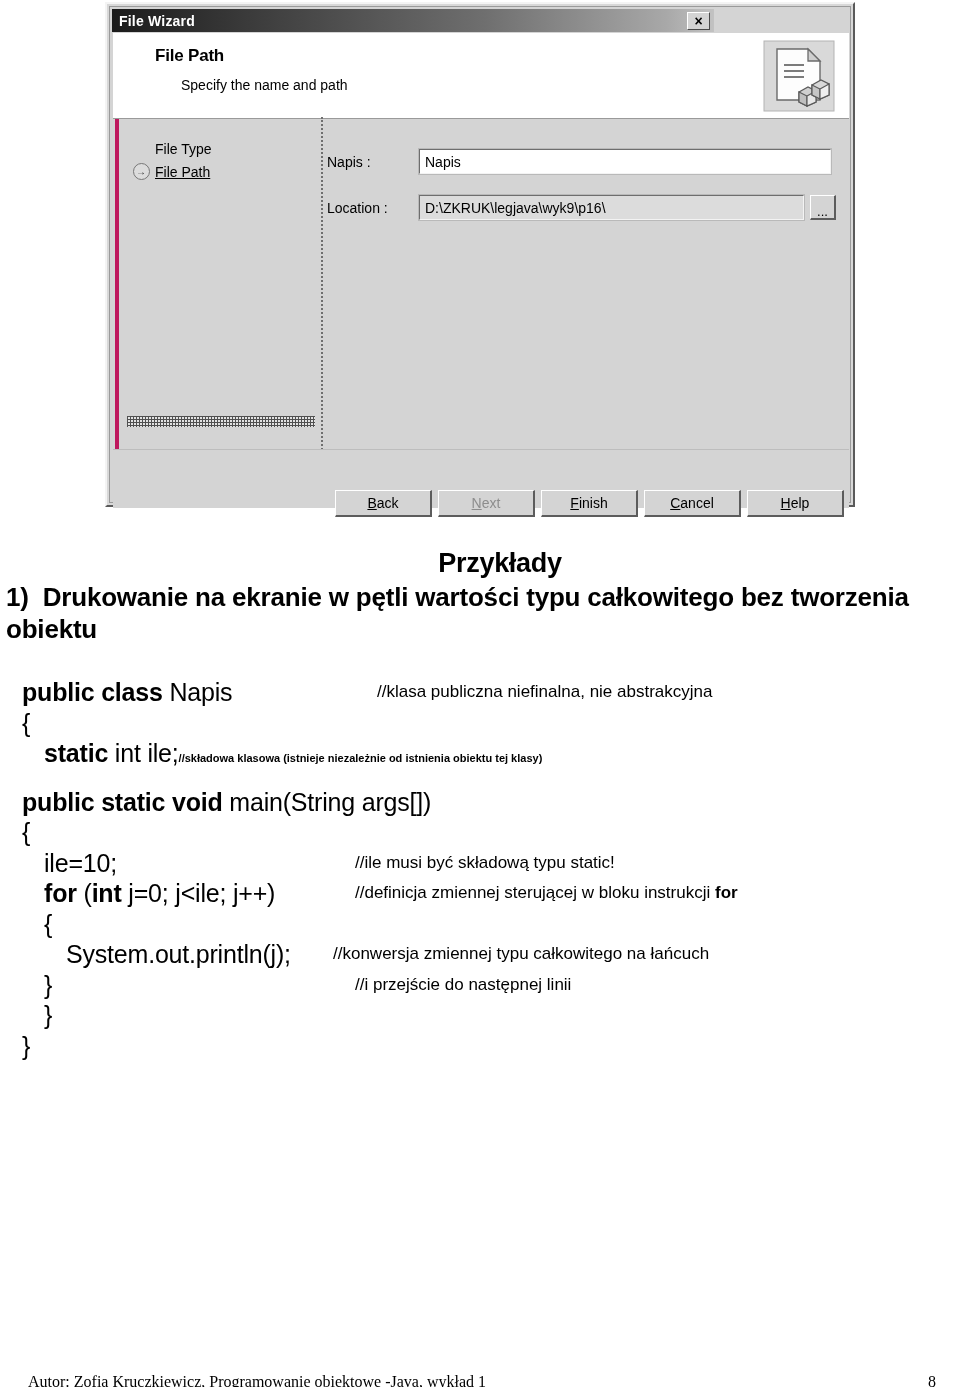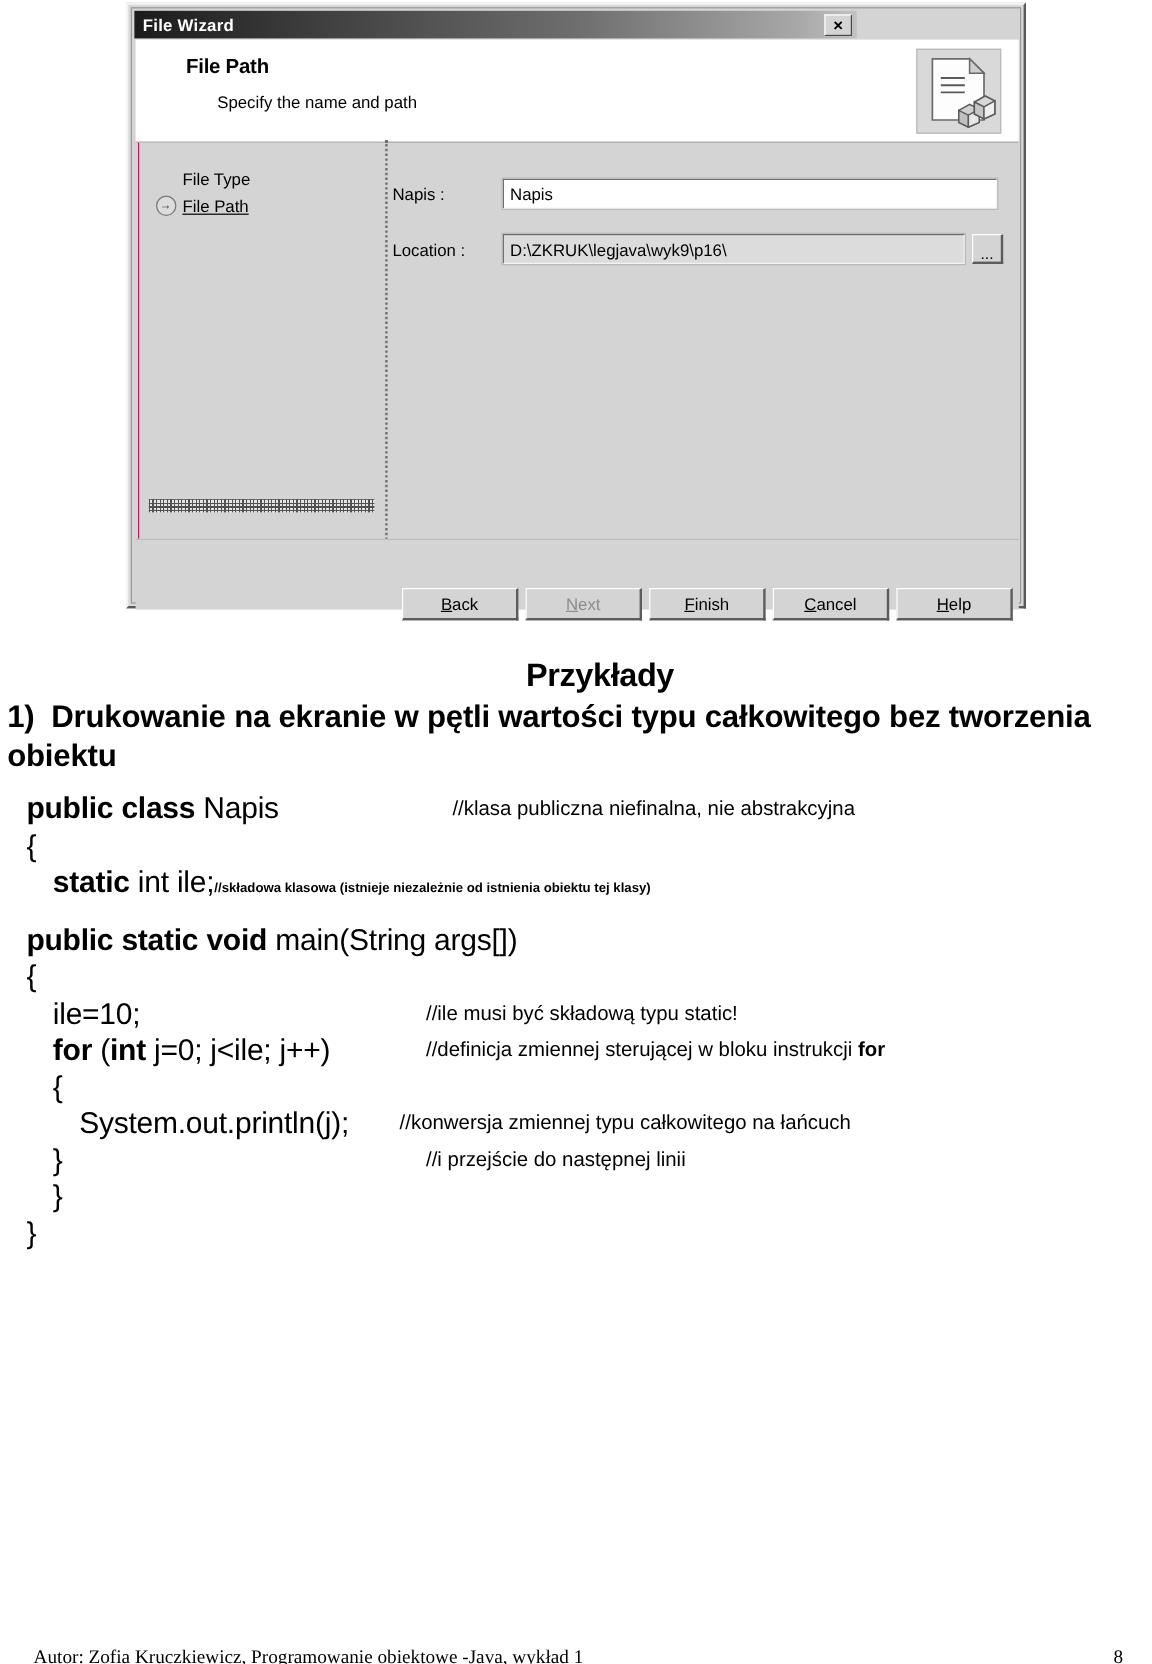--- a/index.html
+++ b/index.html
@@ -123,21 +123,21 @@
     height: 330px;
     background: #d4d4d4;
   }
   .left-pane {
     position: absolute;
     left: 2px;
     top: 0px;
     width: 204px;
     height: 330px;
     background: #d4d4d4;
-    border-left: 1px solid #be185d;
+    border-left: 4px solid #be185d;
     box-sizing: border-box;
   }
   .divider {
     position: absolute;
     left: 208px;
     top: -2px;
     width: 0;
     height: 348px;
     border-left: 2px dotted #6f6f6f;
   }
@@ -299,21 +299,21 @@
     font-weight: bold;
     letter-spacing: -0.2px;
     margin: 2px 0 0 0;
     padding-left: 6px;
     line-height: 1.24;
   }
   .heading1 .num { padding-right: 14px; }
 
   .code {
     position: relative;
-    margin-top: 14px;
+    margin-top: 32px;
     padding-left: 22px;
     font-size: 25px;
     line-height: 1.22;
     letter-spacing: -0.2px;
   }
   .cline { position: relative; white-space: nowrap; }
   .cline .cmt {
     position: absolute;
     left: 355px;
     top: 5px;

